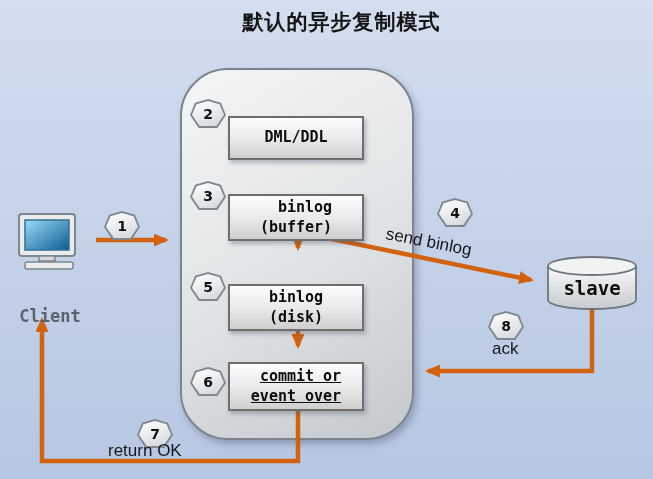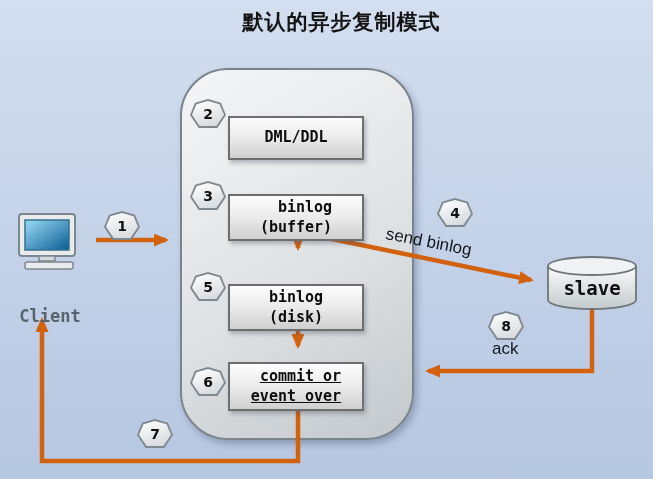--- a/index.html
+++ b/index.html
@@ -180,14 +180,15 @@
         <stop offset="1" stop-color="#c5cacd"></stop>
       </linearGradient>
     </defs>
     <path d="M4 12 v34 a44 9 0 0 0 88 0 v-34" fill="url(#cyl)" stroke="#6e757c" stroke-width="1.8"></path>
     <ellipse cx="48" cy="12" rx="44" ry="9" fill="#f1f2f3" stroke="#6e757c" stroke-width="1.8"></ellipse>
     <text x="48" y="41" text-anchor="middle" font-family="DejaVu Sans Mono, monospace" font-size="19" font-weight="bold" fill="#101010">slave</text>
   </svg>
 
   <div class="edge-label lbl-send">send binlog</div>
   <div class="edge-label lbl-ack">ack</div>
+  <div class="edge-label lbl-return">return OK</div>
 
 </div>
 
 </body></html>

